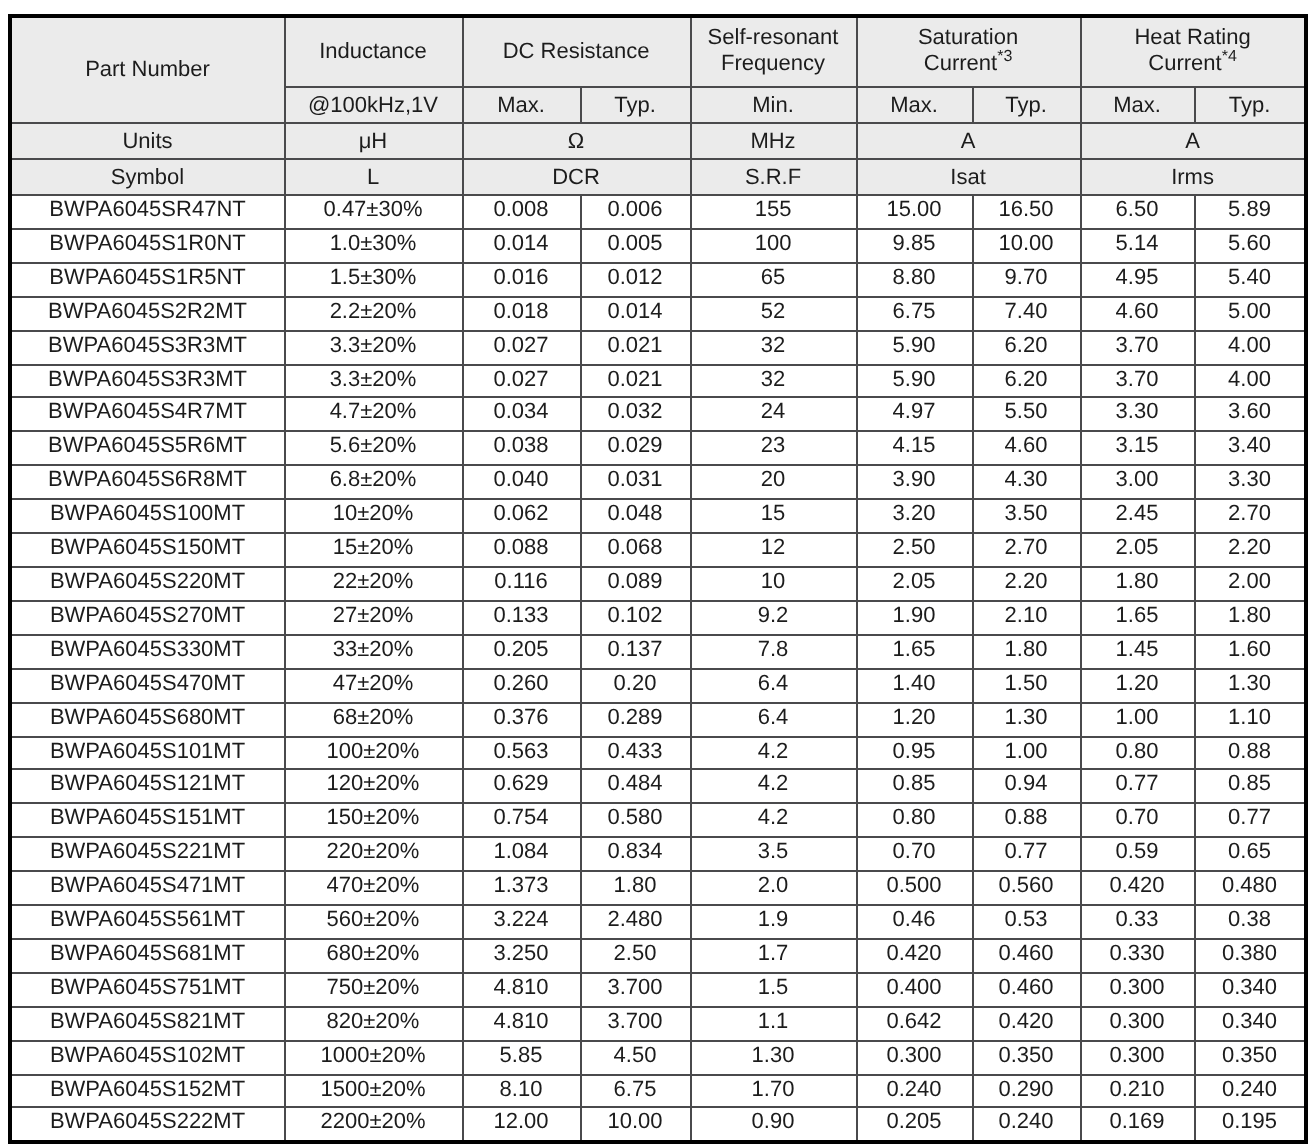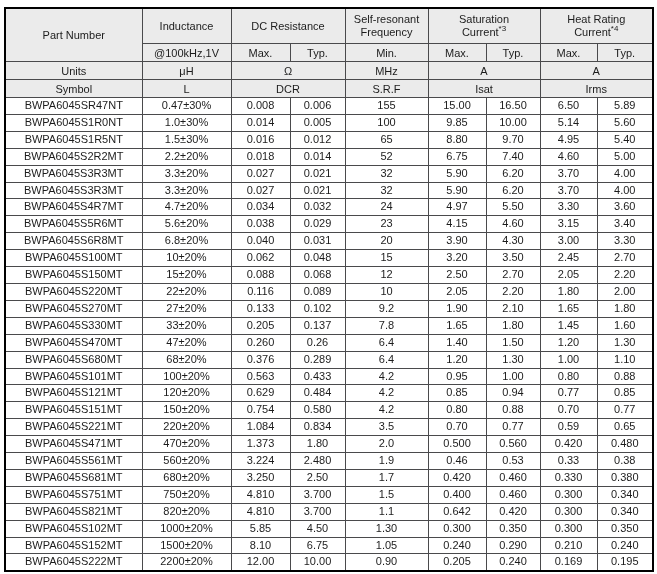--- a/index.html
+++ b/index.html
@@ -270,21 +270,21 @@
           <td>7.8</td>
           <td>1.65</td>
           <td>1.80</td>
           <td>1.45</td>
           <td>1.60</td>
         </tr>
         <tr>
           <td>BWPA6045S470MT</td>
           <td>47±20%</td>
           <td>0.260</td>
-          <td>0.26</td>
+          <td>0.20</td>
           <td>6.4</td>
           <td>1.40</td>
           <td>1.50</td>
           <td>1.20</td>
           <td>1.30</td>
         </tr>
         <tr>
           <td>BWPA6045S680MT</td>
           <td>68±20%</td>
           <td>0.376</td>
@@ -403,21 +403,21 @@
           <td>0.300</td>
           <td>0.350</td>
           <td>0.300</td>
           <td>0.350</td>
         </tr>
         <tr>
           <td>BWPA6045S152MT</td>
           <td>1500±20%</td>
           <td>8.10</td>
           <td>6.75</td>
-          <td>1.05</td>
+          <td>1.70</td>
           <td>0.240</td>
           <td>0.290</td>
           <td>0.210</td>
           <td>0.240</td>
         </tr>
         <tr>
           <td>BWPA6045S222MT</td>
           <td>2200±20%</td>
           <td>12.00</td>
           <td>10.00</td>

